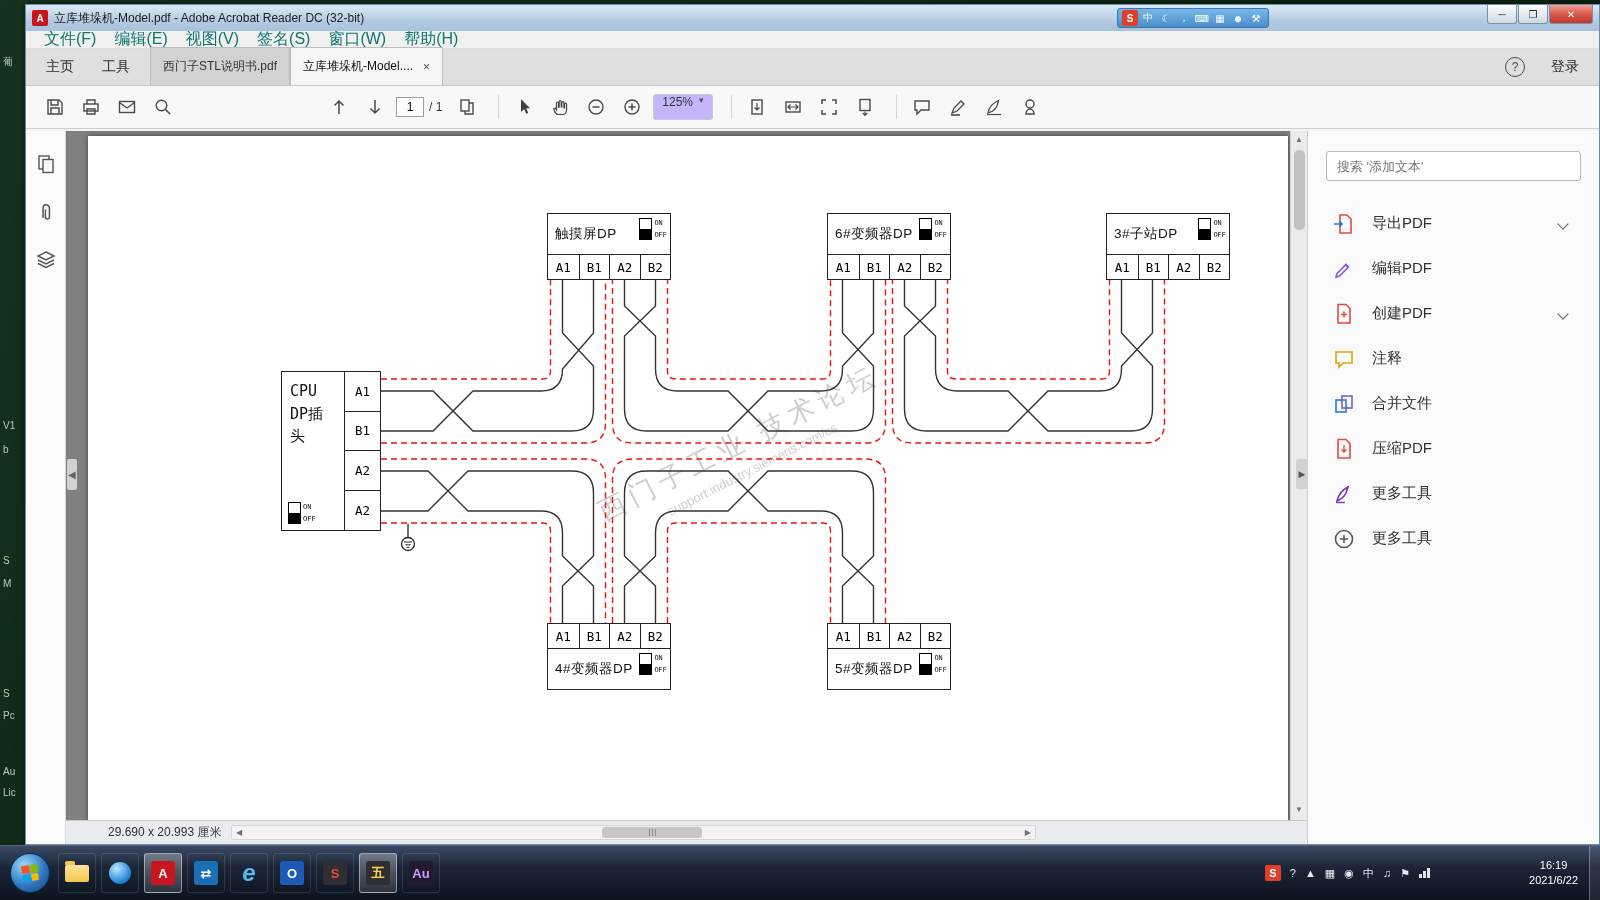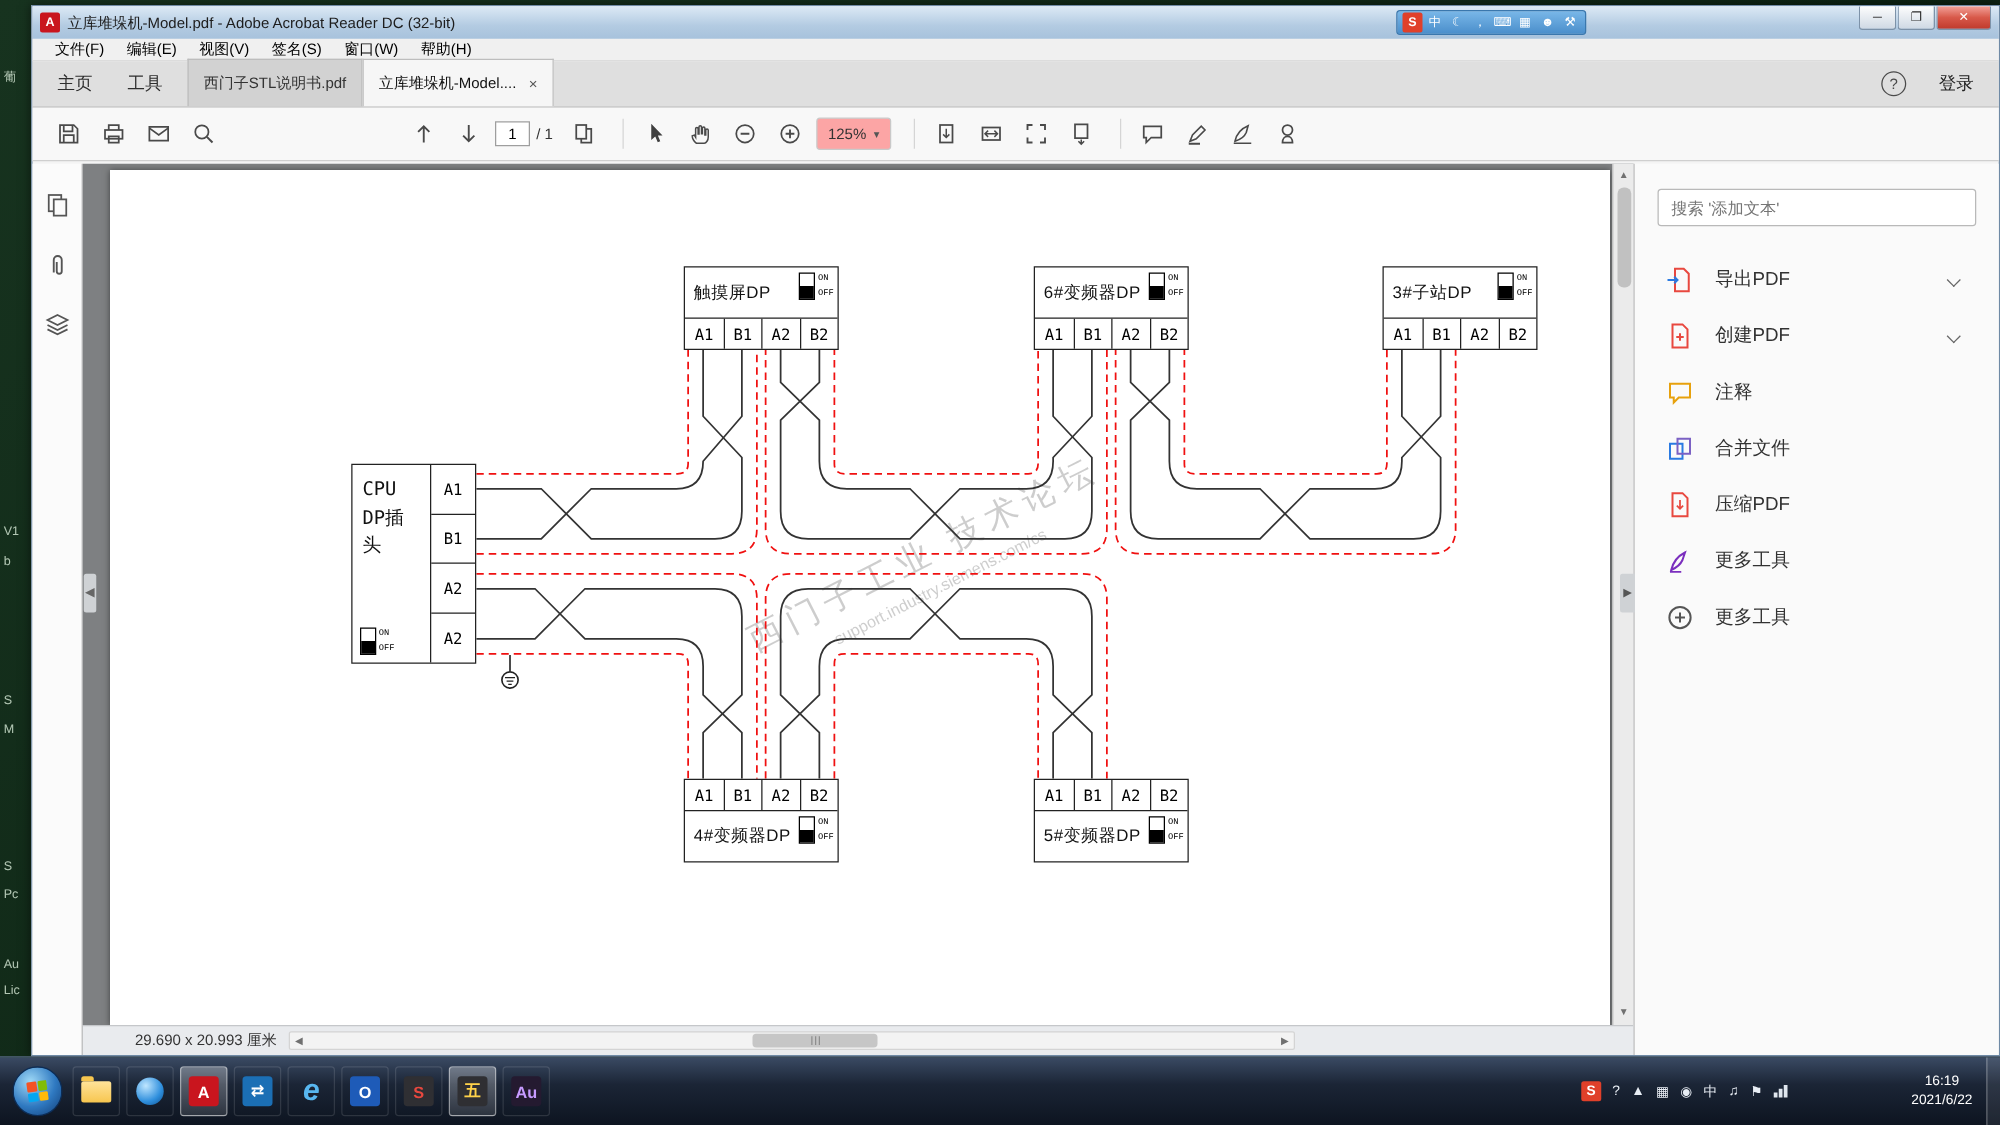--- a/index.html
+++ b/index.html
@@ -13,37 +13,37 @@
 .titlebar{height:26px;background:linear-gradient(#dcE9f5,#b3cbe2 60%,#a7c2dc);display:flex;align-items:center;padding:0 6px;position:relative}
 .title-ico{width:16px;height:16px;background:#c9151e;border-radius:2px;color:#fff;font-size:10px;font-weight:bold;display:flex;align-items:center;justify-content:center;margin-right:6px}
 .title-text{font-size:12px;color:#1d1d1d;white-space:nowrap}
 .ime-bar{position:absolute;right:330px;top:3px;height:20px;display:flex;align-items:center;gap:2px;background:linear-gradient(#79b7e8,#4a8ecb);border-radius:3px;padding:0 4px;border:1px solid #3a77ad}
 .ime-ic{width:16px;height:16px;display:flex;align-items:center;justify-content:center;font-size:10px;color:#fff;border-radius:2px}
 .ime-ic.sogou{background:#e0402a;font-weight:bold}
 .winbtns{position:absolute;right:6px;top:0;display:flex}
 .winbtn{width:30px;height:19px;border:1px solid #7d92a8;border-top:none;display:flex;align-items:center;justify-content:center;font-size:10px;color:#2a2a2a;background:linear-gradient(#fdfdfd,#cfd9e4);border-radius:0 0 3px 3px;margin-left:1px}
 .winbtn.close{width:44px;background:linear-gradient(#f2a198,#d8594a 50%,#c03a2d);color:#fff;font-weight:bold}
 .menubar{height:18px;background:#f0f0f0;border-bottom:1px solid #dcdcdc;display:flex;align-items:center;padding-left:10px;gap:2px}
-.menubar span{font-size:12px;color:#000000;padding:1px 8px;cursor:default}
+.menubar span{font-size:16px;color:#0f766e;padding:1px 8px;cursor:default}
 .tabbar{height:37px;background:#dfdfdf;display:flex;align-items:flex-end;padding-left:14px;position:relative;border-bottom:1px solid #c7c7c7}
 .tb-home{font-size:14px;color:#2e2e2e;padding:0 14px 9px 6px}
 .tb-tools{font-size:14px;color:#2e2e2e;padding:0 20px 9px 14px}
 .doc-tab{height:38px;display:flex;align-items:center;padding:0 12px;font-size:12px;color:#333;background:#d2d2d2;border:1px solid #bdbdbd;border-bottom:none;max-width:190px;white-space:nowrap;overflow:hidden}
 .doc-tab.active{background:#f6f6f6;color:#111}
 .doc-tab .x{margin-left:10px;color:#555;font-size:12px}
 .tab-right{position:absolute;right:20px;top:8px;display:flex;align-items:center;gap:26px}
 .help-circ{width:20px;height:20px;border:1.5px solid #4a4a4a;border-radius:50%;display:flex;align-items:center;justify-content:center;font-size:12px;color:#4a4a4a}
 .signin{font-size:14px;color:#222}
 .toolbar{height:43px;background:#f8f8f8;border-bottom:1px solid #cfcfcf;display:flex;align-items:center;padding-left:14px}
 .tb-btn{width:30px;height:30px;display:flex;align-items:center;justify-content:center;border-radius:3px;margin-right:6px;flex:none}
 .tb-sep{width:1px;height:24px;background:#d5d5d5;margin:0 10px;flex:none}
 .tb-spacer{width:140px;flex:none}
 .pg-input{width:28px;height:20px;border:1px solid #9e9e9e;text-align:center;font-size:12px;background:#fff;margin-right:5px}
 .pg-total{font-size:12px;color:#333;margin-right:10px}
-.zoom-box{display:flex;align-items:center;gap:6px;border:1px solid #c9c9c9;border-radius:3px;height:26px;padding:0 8px;font-size:12px;color:#333;margin-right:8px;background:#fca5a5}
+.zoom-box{display:flex;gap:6px;border:1px solid #c9c9c9;border-radius:3px;height:26px;padding:0 8px;font-size:12px;color:#333;margin-right:8px;background:#c4b5fd}
 .caret{font-size:9px;color:#555}
 
 
 .appbody{position:absolute;top:126px;bottom:0;left:0;right:0;display:flex}
 .leftrail{width:40px;background:#fbfbfb;border-right:1px solid #d8d8d8;display:flex;flex-direction:column;align-items:center;padding-top:22px;gap:26px}
 .docarea{flex:1;background:#7e8082;position:relative;overflow:hidden}
 .page{position:absolute;left:22px;top:5px;width:1200px;height:685px;background:#fff;box-shadow:0 0 5px rgba(0,0,0,.5)}
 .left-handle{position:absolute;left:1px;top:46%;color:#666;font-size:10px;background:#cfd2d5;padding:10px 1px;border-radius:2px}
 .vscroll{position:absolute;right:0;top:0;bottom:24px;width:17px;background:#ebebeb;border-left:1px solid #d2d2d2;display:flex;flex-direction:column;align-items:center}
 .vs-arrow{font-size:8px;color:#707070;padding:4px 0}
@@ -500,20 +500,27 @@
           <div class="tool-item">
             <svg class="ic" width="24" height="24" viewBox="0 0 24 24">
                 <path d="M8 3h7l4 4v14H8z" fill="none" stroke="#e8483f" stroke-width="1.6"></path>
                 <path d="M2 12h8m-2.6-2.6L10 12l-2.6 2.6" fill="none" stroke="#2a7ae2" stroke-width="1.6"></path>
               </svg>
             <span class="tool-label">导出PDF</span>
             <span class="chev"></span>
           </div>
           <div class="tool-item">
             <svg class="ic" width="24" height="24" viewBox="0 0 24 24">
+                <path d="M5 16.5 14 7.5l2.5 2.5-9 9L4 20z" fill="none" stroke="#9353e2" stroke-width="1.6"></path>
+                <path d="M13.5 8l2.5 2.5" stroke="#9353e2" stroke-width="1.6"></path>
+              </svg>
+            <span class="tool-label">编辑PDF</span>
+          </div>
+          <div class="tool-item">
+            <svg class="ic" width="24" height="24" viewBox="0 0 24 24">
                 <path d="M6 2.5h8l4 4V21H6z" fill="none" stroke="#e8483f" stroke-width="1.6"></path>
                 <path d="M12 9.5v6M9 12.5h6" stroke="#e8483f" stroke-width="1.6"></path>
               </svg>
             <span class="tool-label">创建PDF</span>
             <span class="chev"></span>
           </div>
           <div class="tool-item">
             <svg class="ic" width="24" height="24" viewBox="0 0 24 24">
                 <path d="M4 5h16v11h-9l-4 4v-4H4z" fill="none" stroke="#e7a10d" stroke-width="1.6"></path>
               </svg>

